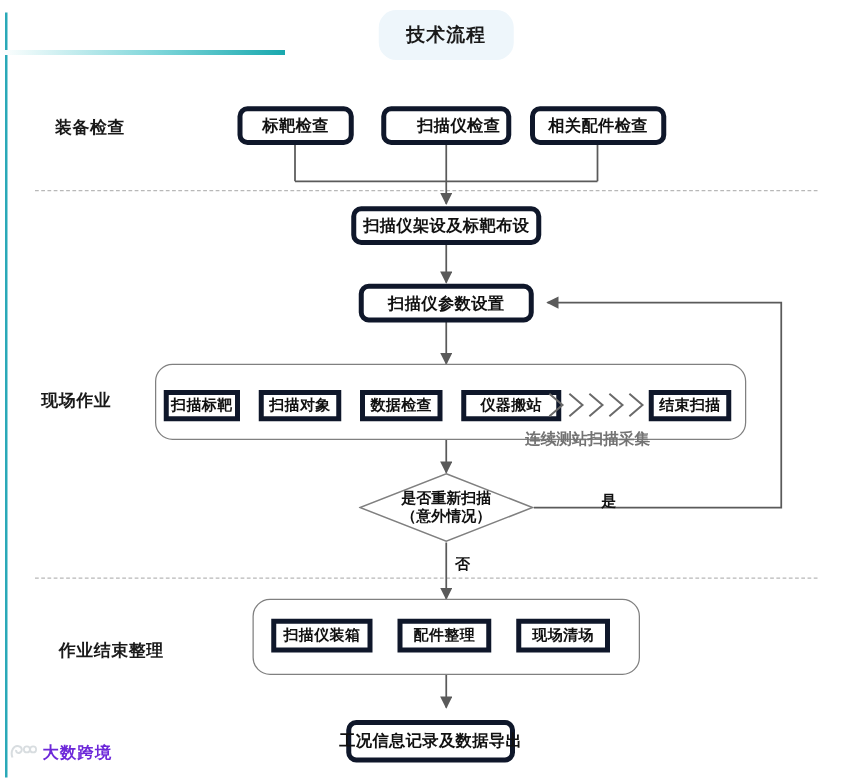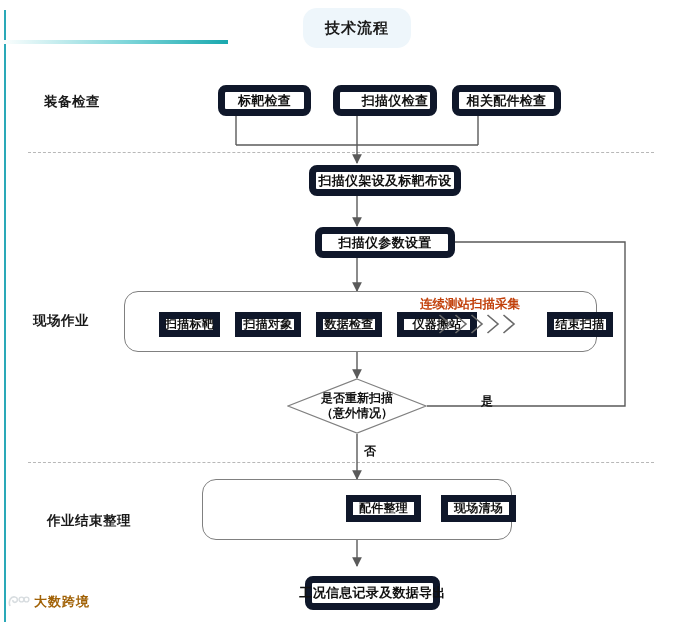--- a/index.html
+++ b/index.html
@@ -37,25 +37,25 @@
 
   
   .section-label{
     position:absolute;font-size:13.5px;font-weight:bold;color:#1a1a1a;
     white-space:nowrap;letter-spacing:0.5px;
   }
 
   
   .node{
     position:absolute;
-    border:7px solid #0f172a;
+    border:4px solid #0f172a;
     background:#ffffff;
     display:flex;align-items:center;justify-content:center;
     font-size:13px;font-weight:bold;color:#111;
-    box-sizing:border-box;white-space:nowrap;letter-spacing:0.3px;margin-left:28px;
+    box-sizing:border-box;white-space:nowrap;letter-spacing:0.3px;
   }
   .node.round{border-radius:8px;}
   .node.rect{border-radius:0;}
   .node.small{font-size:12px;}
 
   
   .group-box{
     position:absolute;border:1px solid #808080;border-radius:14px;
     background:#ffffff;box-sizing:border-box;
   }
@@ -73,28 +73,28 @@
   
   #wires{position:absolute;left:0;top:0;width:680px;height:622px;pointer-events:none;}
 
   .edge-label{
     position:absolute;font-size:12px;font-weight:bold;color:#111;
   }
 
   
   .chevrons{position:absolute;display:flex;align-items:center;gap:0px;}
   .chev-label{
-    position:absolute;font-size:12.5px;font-weight:bold;color:#c2410c;white-space:nowrap;
+    position:absolute;font-size:12.5px;font-weight:bold;color:#737373;white-space:nowrap;margin-top:47px;
   }
 
   
   .watermark{
     position:absolute;left:8px;top:593px;
     display:flex;align-items:center;gap:4px;
-    color:#a16207;font-size:13px;font-weight:bold;letter-spacing:1px;
+    color:#6d28d9;font-size:13px;font-weight:bold;letter-spacing:1px;
     user-select:none;
   }
   .wm-mark{
     width:22px;height:14px;position:relative;
   }
 </style>
 </head>
 <body>
 
 <div id="root">
@@ -189,20 +189,21 @@
     <div class="diamond-text">
       <span>是否重新扫描</span>
       <span>（意外情况）</span>
     </div>
   </div>
 
   <div class="edge-label" style="left:481px;top:393px;">是</div>
   <div class="edge-label" style="left:364px;top:443px;">否</div>
 
   <div class="group-box" style="left:202px;top:479px;width:310px;height:61px;"></div>
+  <div class="node rect small" style="left:217px;top:495px;width:81px;height:27px;">扫描仪装箱</div>
   <div class="node rect small" style="left:318px;top:495px;width:75px;height:27px;">配件整理</div>
   <div class="node rect small" style="left:413px;top:495px;width:75px;height:27px;">现场清场</div>
 
   <div class="node round" style="left:277px;top:576px;width:135px;height:34px;">工况信息记录及数据导出</div>
 
   <div class="watermark">
     <span class="wm-mark">
       <svg width="22" height="14" viewBox="0 0 22 14">
         <path d="M2 11 C0 6 3 1 7 2 C10 2.6 10 6 8 7 C6.5 7.8 4.5 7 5 5" fill="none" stroke="#d8dde0" stroke-width="1.6"></path>
         <circle cx="13.5" cy="4.5" r="2.4" fill="none" stroke="#d8dde0" stroke-width="1.4"></circle>

